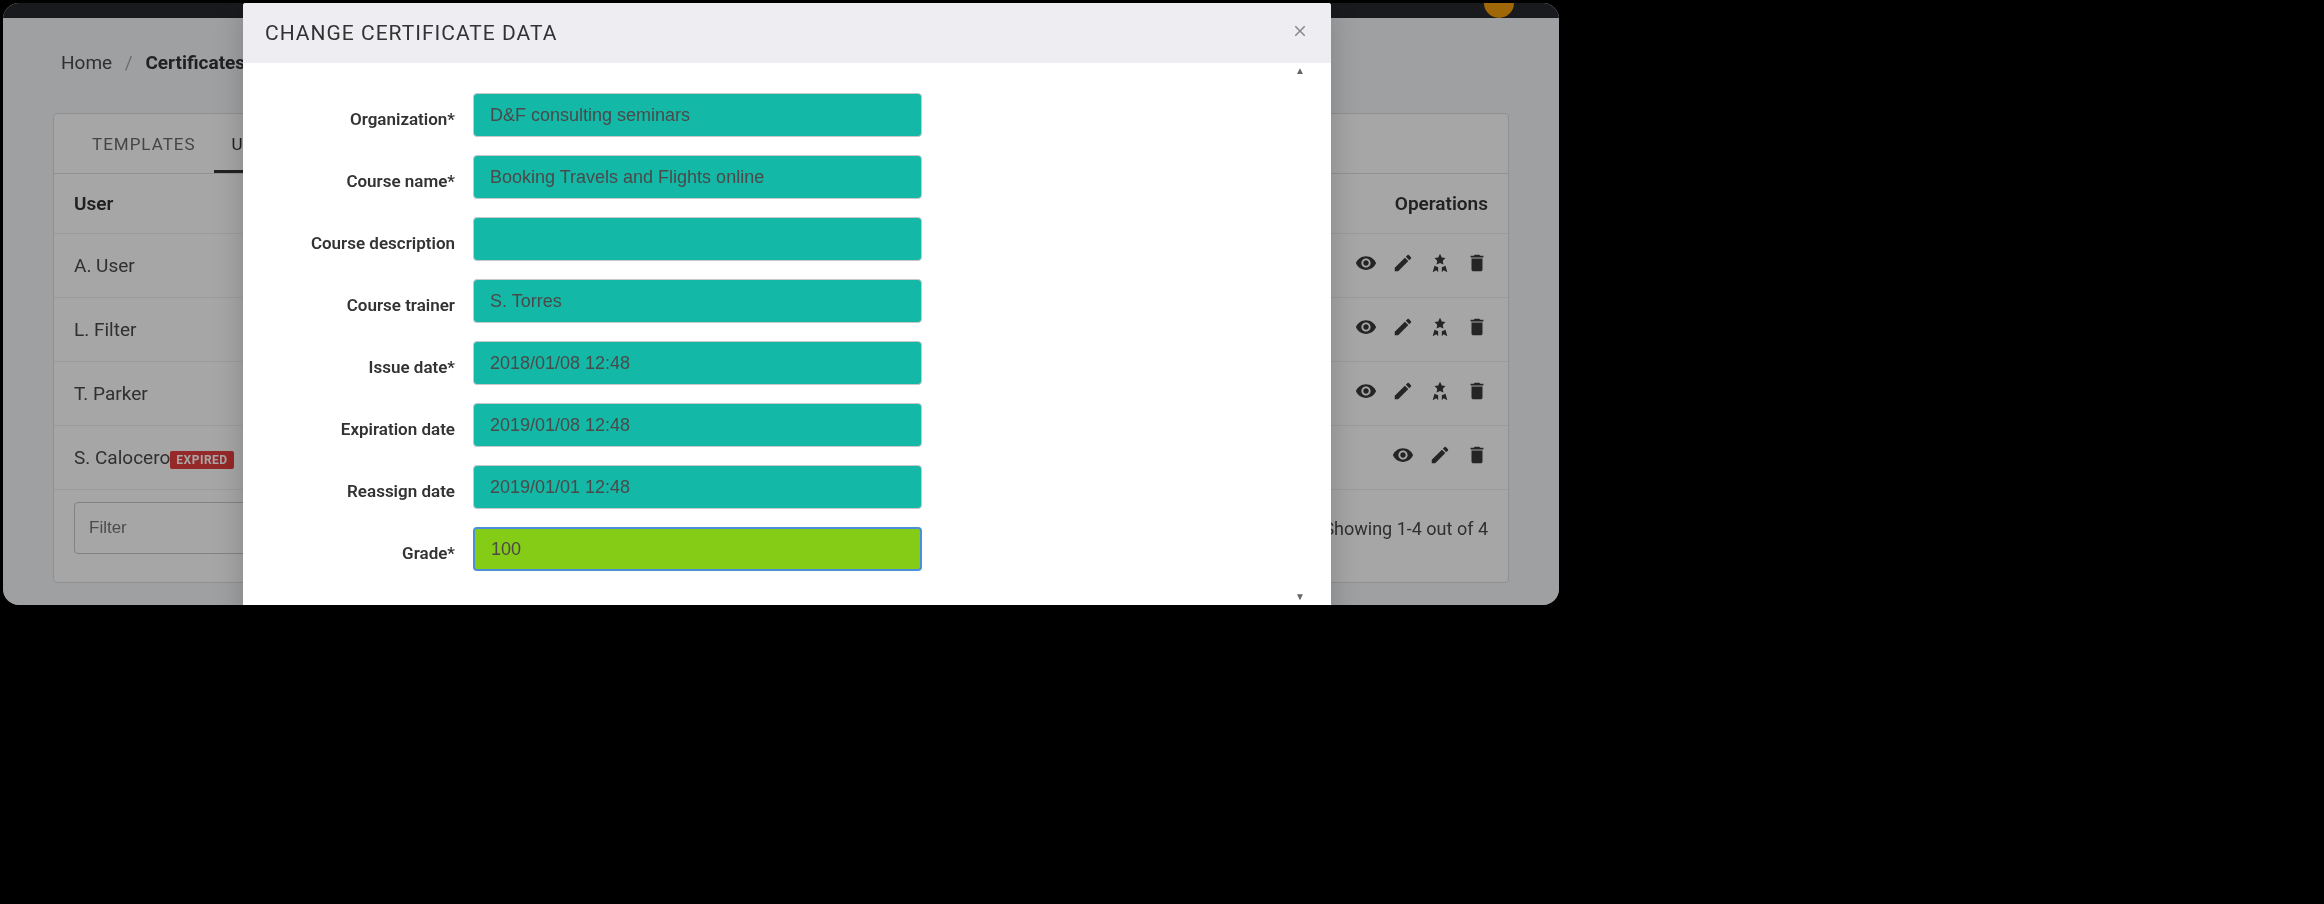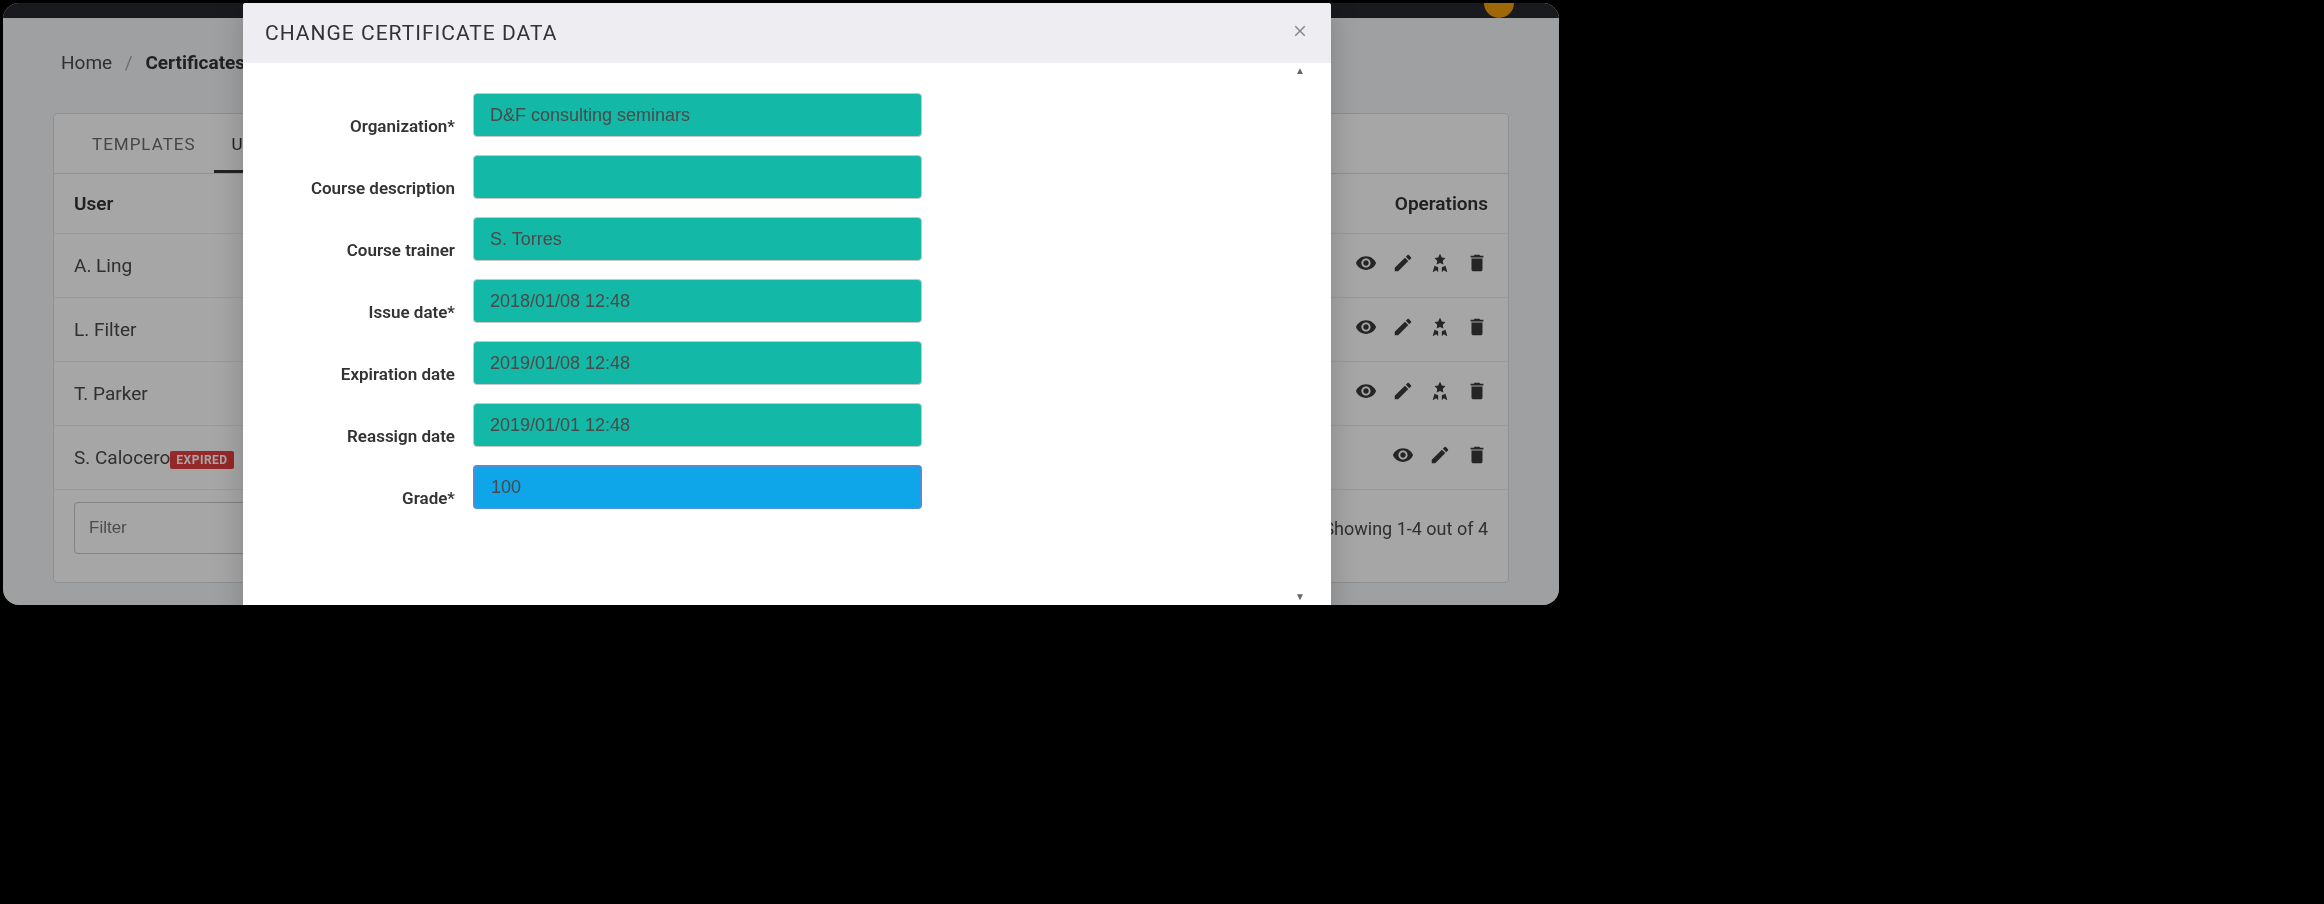--- a/index.html
+++ b/index.html
@@ -40,24 +40,24 @@
 .modal-title { font-size: 21px; letter-spacing: 1px; color: #333; font-weight: 400; }
 .modal-close { margin-left: auto; color: #888; cursor: pointer; }
 .modal-close svg { width: 18px; height: 18px; fill: #888; }
 
 .modal-body { position: relative; height: 540px; }
 .modal-scroll { position: absolute; top: 0; left: 0; right: 22px; bottom: 0; overflow-y: scroll; padding: 30px 40px 10px 40px; }
 .modal-scroll::-webkit-scrollbar { width: 9px; }
 .modal-scroll::-webkit-scrollbar-track { background: #f0f0f0; }
 .modal-scroll::-webkit-scrollbar-thumb { background: #b0b0b0; border-radius: 4px; }
 
-.form-row { display: flex; align-items: flex-end; margin-bottom: 18px; }
+.form-row { display: flex; align-items: center; margin-bottom: 18px; }
 .form-label { flex: 0 0 190px; text-align: right; padding-right: 18px; font-size: 17px; font-weight: 600; color: #333; padding-top: 10px; line-height: 1.25; }
 .form-input { flex: 0 0 449px; height: 44px; border: 1px solid #c8c8c8; border-radius: 4px; background: #ececec; padding: 0 16px; font-size: 18px; color: #4a4a4a; }
-.form-input.focused { border: 2px solid #4a90d9; background: #0ea5e9; }
+.form-input.focused { border: 2px solid #4a90d9; background: #84cc16; }
 .form-input[readonly] { background: #14b8a6; }
 
 .scroll-arrow { position: absolute; right: 26px; width: 10px; height: 10px; font-size: 10px; color: #666; }
 .scroll-arrow.up { top: 2px; }
 .scroll-arrow.down { bottom: 2px; }
 </style>
 </head>
 <body>
 
 <div class="app-window">
@@ -80,21 +80,21 @@
 
       <div class="table-row table-header">
         <div class="user-col">User</div>
         <div class="ops-col">
             <span>Operations</span>
           </div>
       </div>
 
       <div id="table-rows">
           <div class="table-row">
-            <div class="user-col">A. Ling</div>
+            <div class="user-col">A. User</div>
             <div class="ops-col">
               <span><svg viewBox="0 0 24 24">
                   <path d="M12 4.5C7 4.5 2.73 7.61 1 12c1.73 4.39 6 7.5 11 7.5s9.27-3.11 11-7.5c-1.73-4.39-6-7.5-11-7.5zM12 17c-2.76 0-5-2.24-5-5s2.24-5 5-5 5 2.24 5 5-2.24 5-5 5zm0-8c-1.66 0-3 1.34-3 3s1.34 3 3 3 3-1.34 3-3-1.34-3-3-3z"></path>
                 </svg></span>
               <span><svg viewBox="0 0 24 24">
                   <path d="M3 17.25V21h3.75L17.81 9.94l-3.75-3.75L3 17.25zM20.71 7.04c.39-.39.39-1.02 0-1.41l-2.34-2.34c-.39-.39-1.02-.39-1.41 0l-1.83 1.83 3.75 3.75 1.83-1.83z"></path>
                 </svg></span>
               <span><svg viewBox="0 0 24 24">
                   <path d="M12 2l2 4 4 .6-3 3 .7 4.1L12 12l-3.7 1.7.7-4.1-3-3L10 6l2-4zm-6 13l-2 7 4-2 2 2v-5.5l-4-1.5zm12 0l-4 1.5V22l2-2 4 2-2-7z"></path>
                 </svg></span>
@@ -173,20 +173,24 @@
     </div>
     <div class="modal-body">
       <div class="scroll-arrow up">▲</div>
       <div class="modal-scroll">
 
         <div class="form-row">
           <div class="form-label">Organization*</div>
           <input class="form-input" readonly="" value="D&amp;F consulting seminars" style="">
         </div>
 
+        <div class="form-row">
+          <div class="form-label">Course name*</div>
+          <input class="form-input" readonly="" value="Booking Travels and Flights online" style="">
+        </div>
 
         <div class="form-row">
           <div class="form-label">Course description</div>
           <input class="form-input" readonly="" value="" style="">
         </div>
 
         <div class="form-row">
           <div class="form-label">Course trainer</div>
           <input class="form-input" readonly="" value="S. Torres" style="">
         </div>

